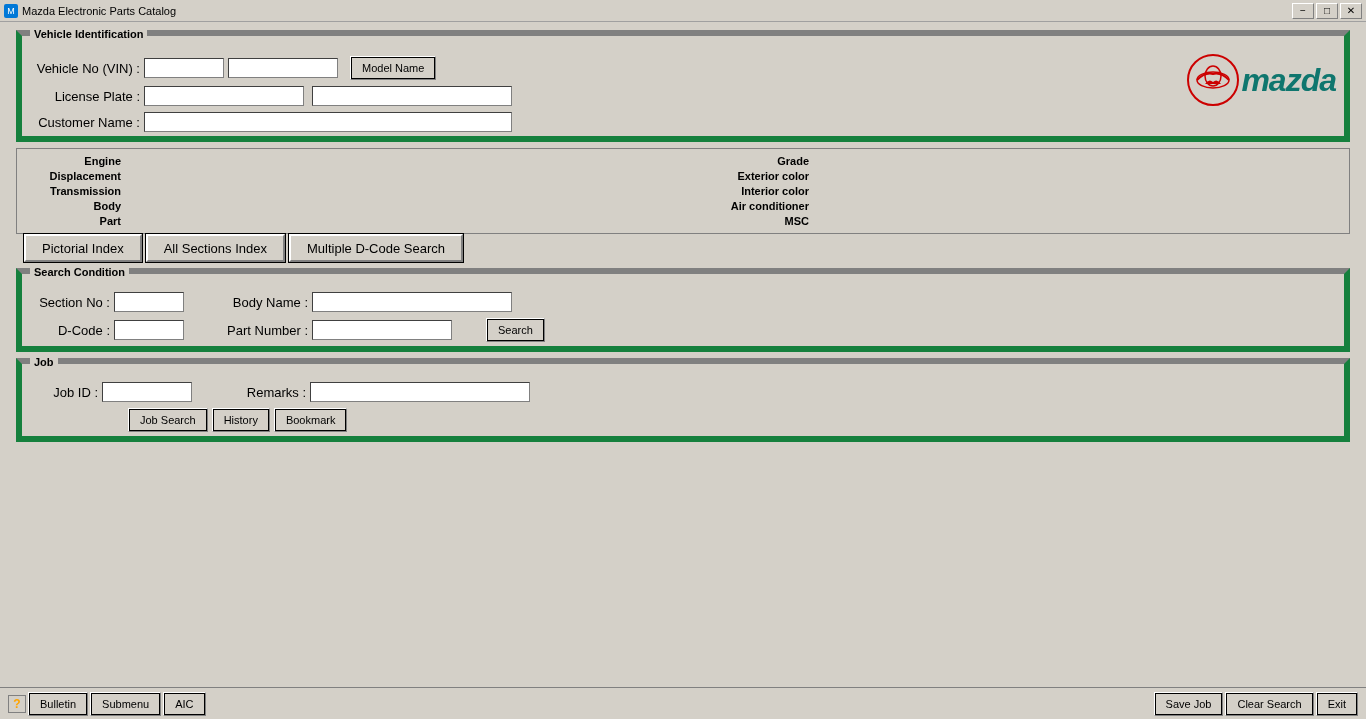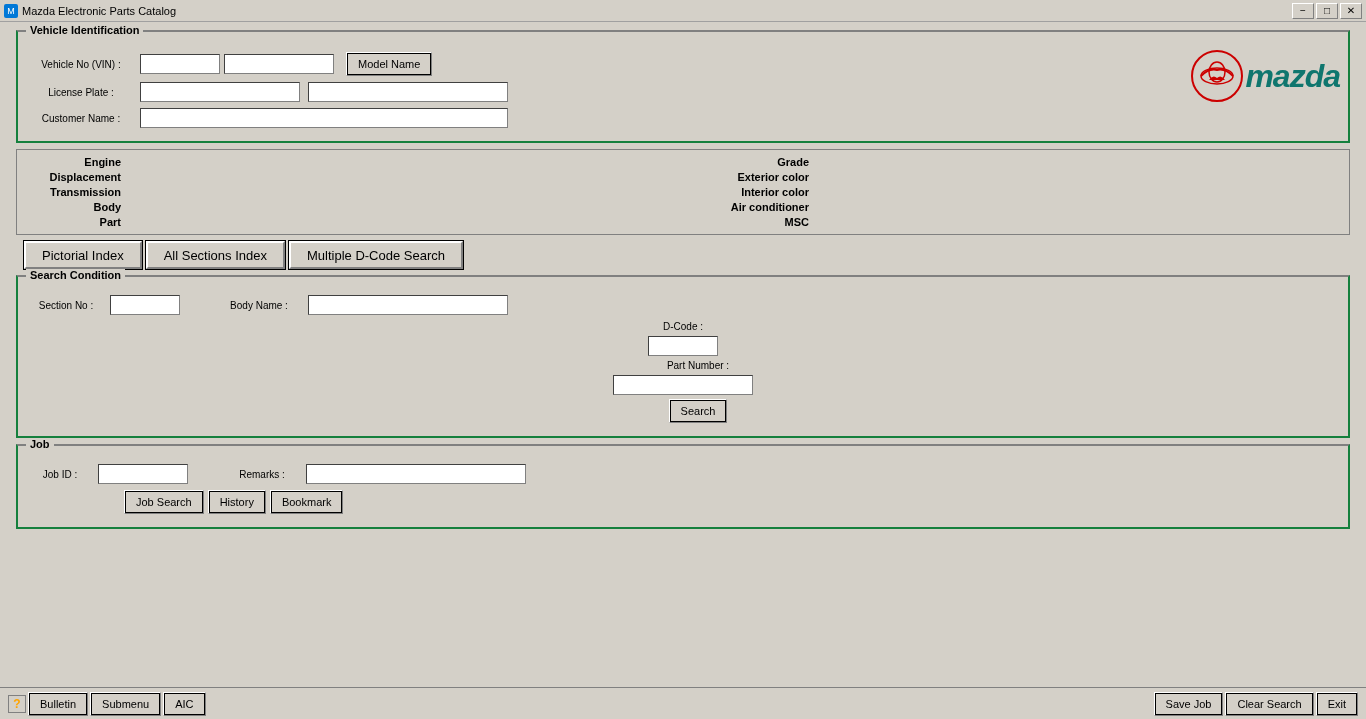--- a/index.html
+++ b/index.html
@@ -56,47 +56,47 @@
     
     .main-content {
       flex: 1;
       padding: 8px 16px;
       background: #d4d0c8;
       overflow: auto;
     }
 
     
     .groupbox {
-      border: 2px solid #15803d;
+      border: 6px solid #15803d;
       border-top-color: #808080;
       background: #d4d0c8;
       margin-bottom: 6px;
-      padding: 4px 8px 13px 8px;
+      padding: 4px 8px 4px 8px;
       position: relative;
     }
     .groupbox-title {
       position: absolute;
       top: -8px;
       left: 8px;
       background: #d4d0c8;
       padding: 0 4px;
       font-size: 11px;
       font-weight: bold;
     }
 
     
     .form-row {
       display: flex;
       align-items: center;
       margin-top: 6px;
       gap: 4px;
     }
     .form-label {
-      font-size: 10px;
-      text-align: center;
+      font-size: 13px;
+      text-align: right;
     }
     .form-input {
       border: 1px solid #808080;
       border-top-color: #404040;
       border-left-color: #404040;
       background: white;
       height: 20px;
       padding: 1px 3px;
       font-size: 11px;
       outline: none;
@@ -186,21 +186,20 @@
 
     .vin-inputs {
       display: flex;
       gap: 4px;
       align-items: center;
     }
 
     .specs-wrapper {
       border: 1px solid #808080;
       background: #d4d0c8;
-      margin-bottom: 6px;
       padding: 6px 8px;
     }
     .specs-inner {
       display: flex;
     }
     .specs-left, .specs-right {
       flex: 1;
       display: flex;
       flex-direction: column;
       gap: 3px;
@@ -336,21 +335,21 @@
 
   <div class="groupbox">
     <span class="groupbox-title">Search Condition</span>
     <div style="padding-top:8px;">
       <div class="form-row">
         <span class="form-label" style="min-width:80px;">Section No :</span>
         <input class="form-input" style="width: 70px;" type="text">
         <span class="form-label" style="min-width:90px; margin-left:30px;">Body Name :</span>
         <input class="form-input" style="width: 200px;" type="text">
       </div>
-      <div class="form-row" style="margin-top:6px;flex-direction:column;">
+      <div class="form-row" style="margin-top:6px;">
         <span class="form-label" style="min-width:80px;">D-Code :</span>
         <input class="form-input" style="width: 70px;" type="text">
         <span class="form-label" style="min-width:90px; margin-left:30px;">Part Number :</span>
         <input class="form-input" style="width: 140px;" type="text">
         <button class="win-btn" style="margin-left:30px;">Search</button>
       </div>
     </div>
   </div>
 
   <div class="groupbox">

